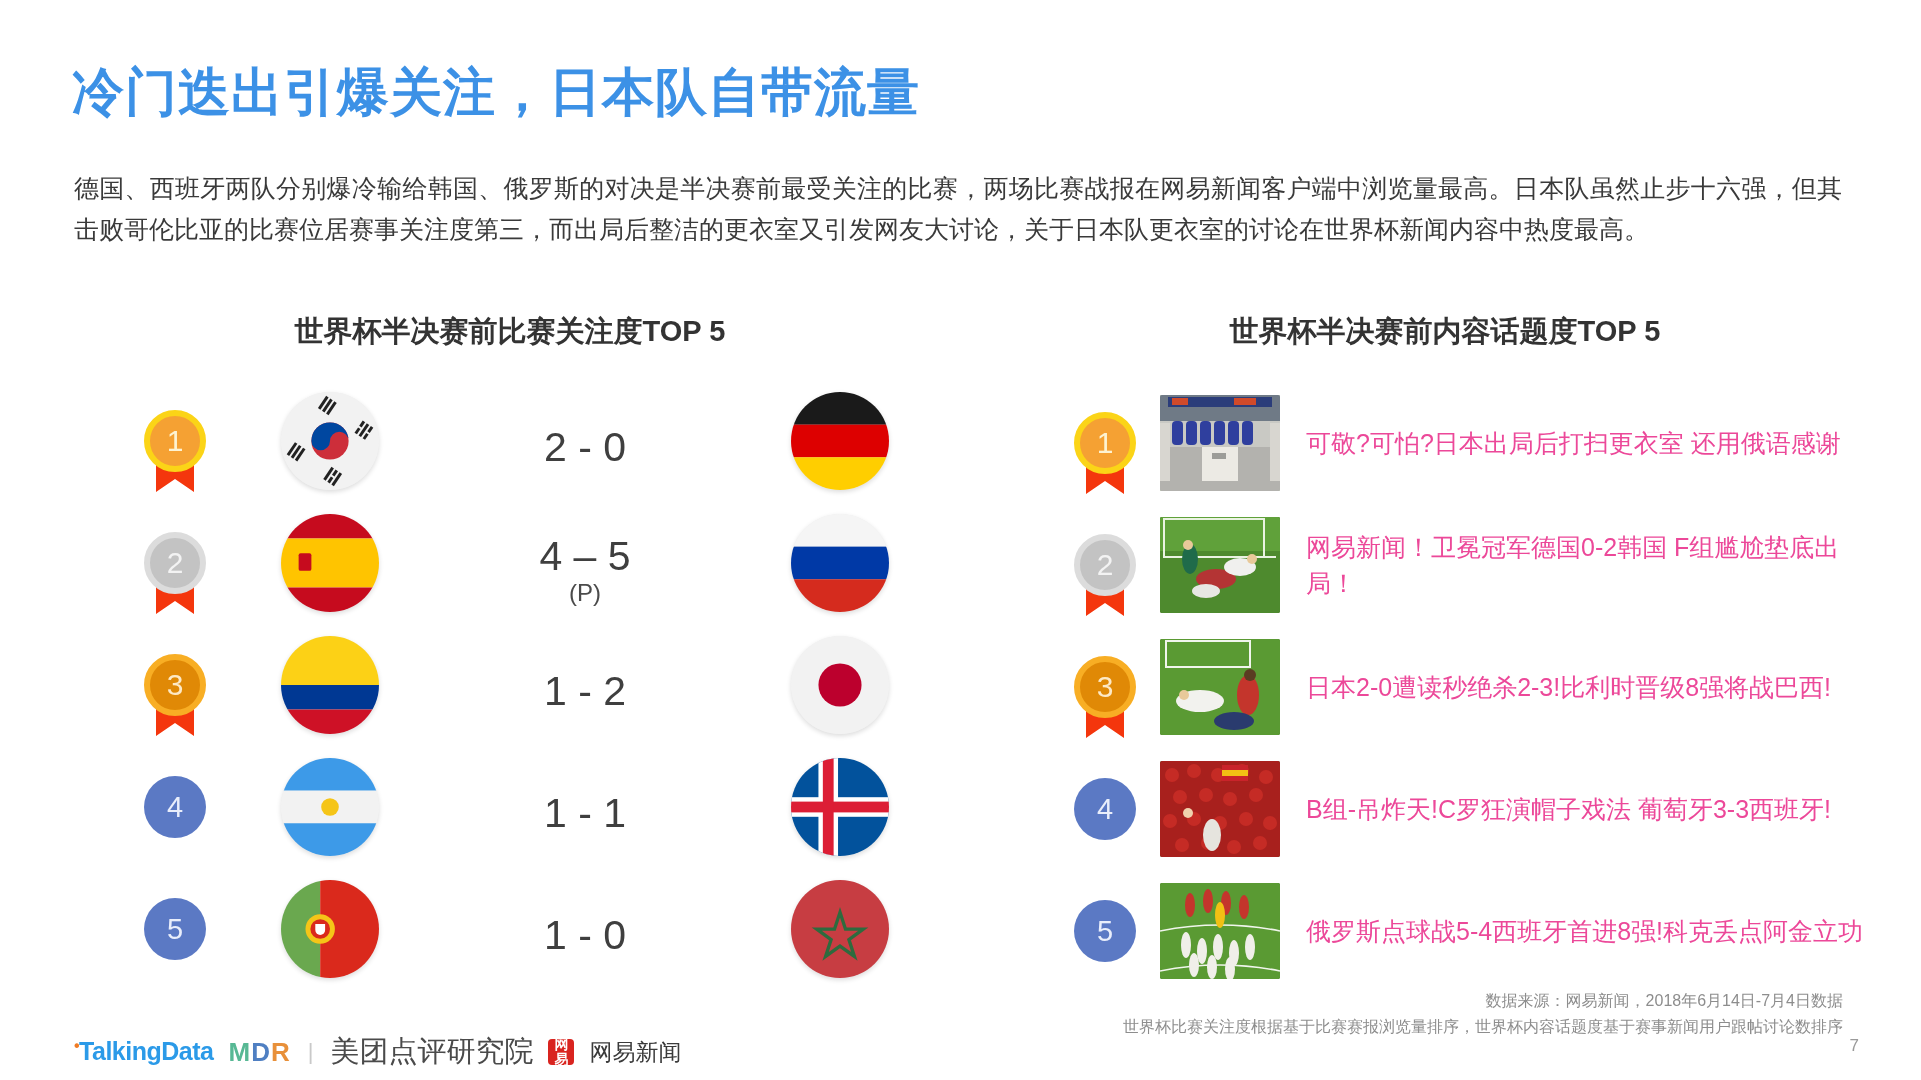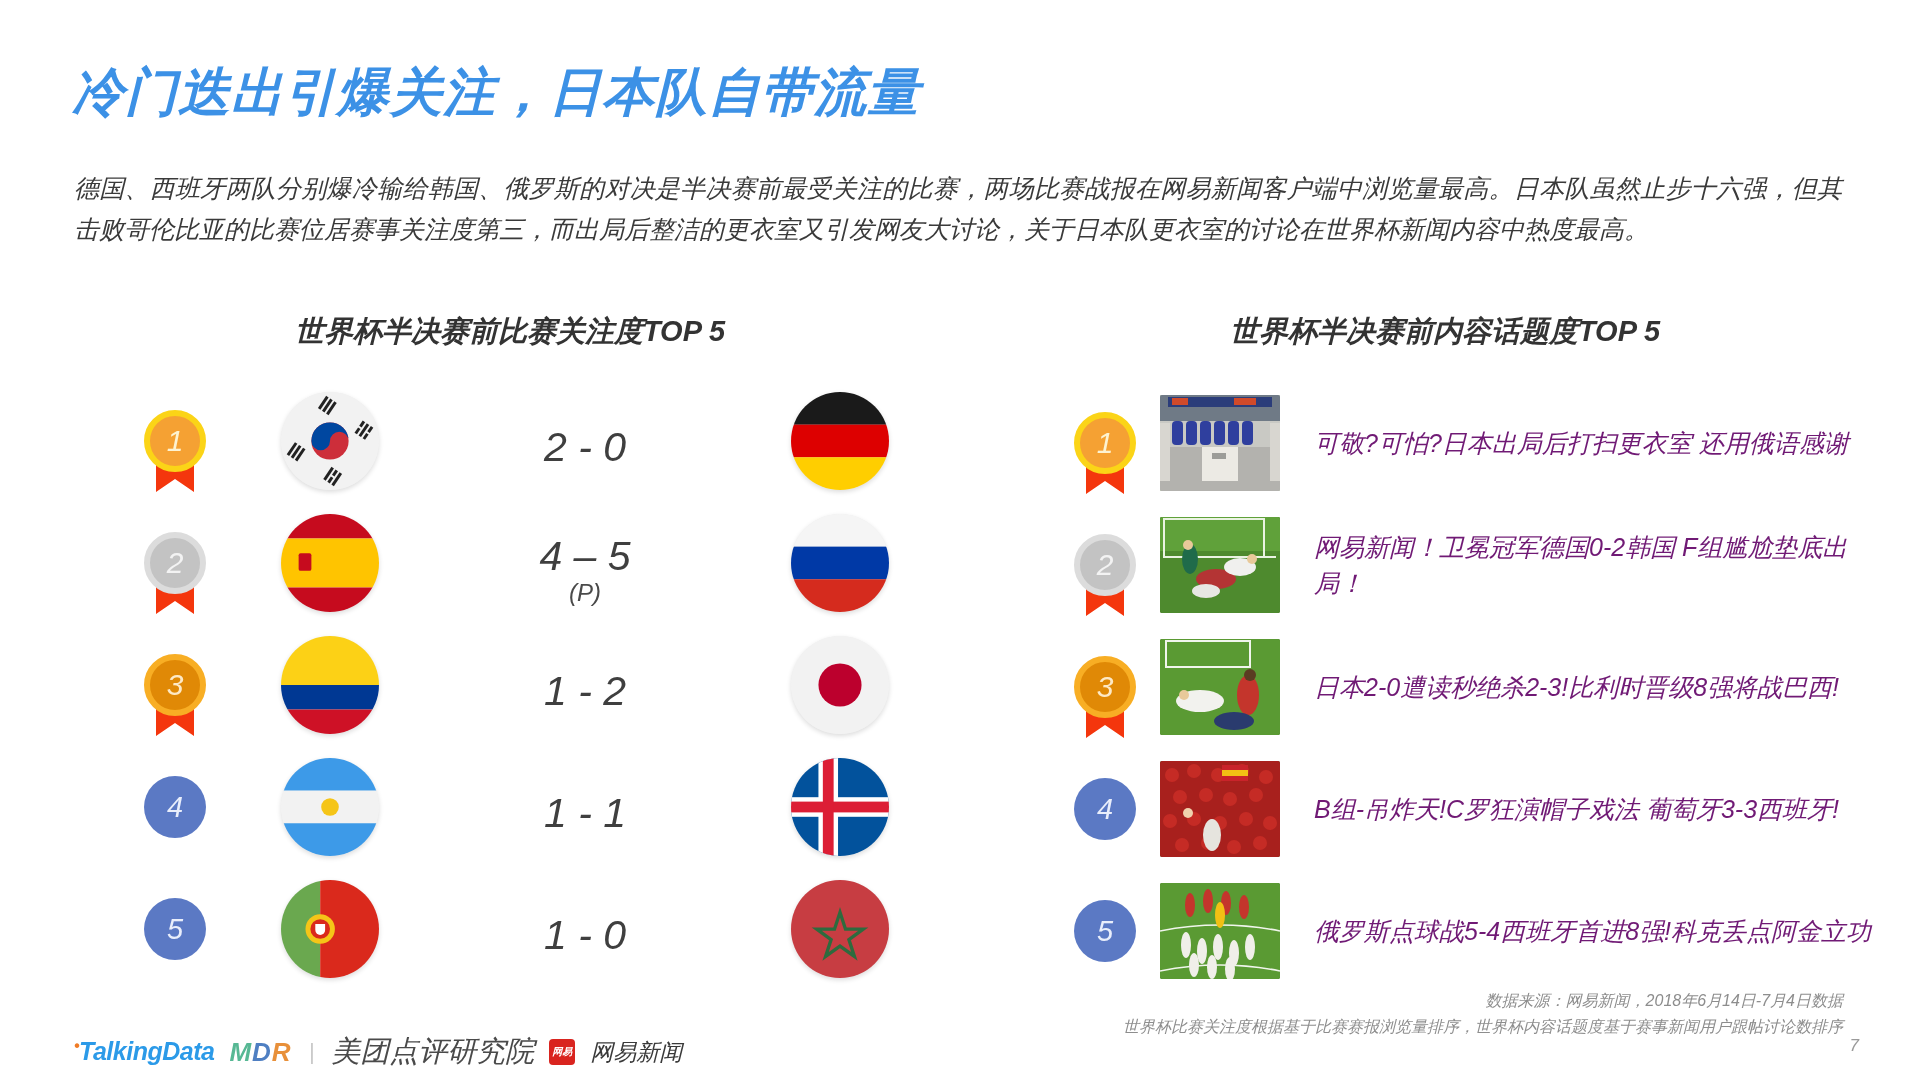--- a/index.html
+++ b/index.html
@@ -2,21 +2,21 @@
 <html><head>
 <meta charset="utf-8">
 <style>
   * { box-sizing: border-box; margin: 0; padding: 0; }
   html, body {
     width: 1921px; height: 1080px;
     background: #ffffff;
     font-family: "Liberation Sans", "DejaVu Sans", sans-serif;
     overflow: hidden;
   }
-  .slide { position: relative; width: 1921px; height: 840px; background: #fff; font-style: italic; }
+  .slide { position: relative; width: 1921px; height: 840px; background: #fff; }
 
   
   .page-title {
     position: absolute; left: 72px; top: 58px;
     font-size: 52px; font-weight: bold; color: #3c91e6;
     letter-spacing: 1px; white-space: nowrap;
   }
   .intro {
     position: absolute; left: 74px; top: 168px; width: 1768px;
     font-size: 25px; line-height: 1.62; color: #3a3a3a;
@@ -76,22 +76,22 @@
   
   .news { position: absolute; left: 1050px; top: 382px; width: 830px; }
   .news-row { position: relative; height: 122px; display: flex; align-items: center; }
   .news-rank { width: 110px; display: flex; justify-content: center; align-items: center; }
   .news-thumb {
     width: 120px; height: 96px; flex: 0 0 120px;
     border-radius: 2px; overflow: hidden; position: relative; background: #4a6b2a;
   }
   .news-thumb svg { display: block; width: 100%; height: 100%; }
   .news-text {
-    flex: 1; padding-left: 34px;
-    font-size: 25px; line-height: 1.45; color: #701a75;
+    flex: 1; padding-left: 26px;
+    font-size: 25px; line-height: 1.45; color: #ec4899;
   }
 
   
   .source {
     position: absolute; right: 78px; top: 988px;
     text-align: right; font-size: 16px; color: #8d8d8d; line-height: 1.65;
   }
   .pagenum {
     position: absolute; right: 62px; top: 1036px;
     font-size: 17px; color: #9a9a9a;
@@ -103,21 +103,21 @@
   .logo-td { font-size: 25px; font-weight: bold; color: #2b9ae8; letter-spacing: -.5px; }
   .logo-td .dot { color: #f07c26; font-size: 16px; vertical-align: super; }
   .logo-mdr { font-size: 26px; font-weight: bold; letter-spacing: 1px; }
   .logo-mdr .m { color: #57b894; }
   .logo-mdr .d { color: #4f7fc2; }
   .logo-mdr .r { color: #e8903a; }
   .logo-div { color: #c9c9c9; font-size: 22px; margin: 0 2px; }
   .logo-mtdp { font-size: 29px; color: #4a4a4a; }
   .logo-badge {
     width: 26px; height: 26px; background: #d9241f; border-radius: 4px;
-    color: #fff; font-size: 10px; display: flex; align-items: center;
+    color: #fff; font-size: 14px; display: flex; align-items: center;
     justify-content: center; line-height: 1.05; text-align: center; font-weight: bold;
   }
   .logo-wy { font-size: 23px; color: #3a3a3a; }
 </style>
 </head>
 <body>
 
 <div class="slide">
 
   <div class="page-title">冷门迭出引爆关注，日本队自带流量</div>

